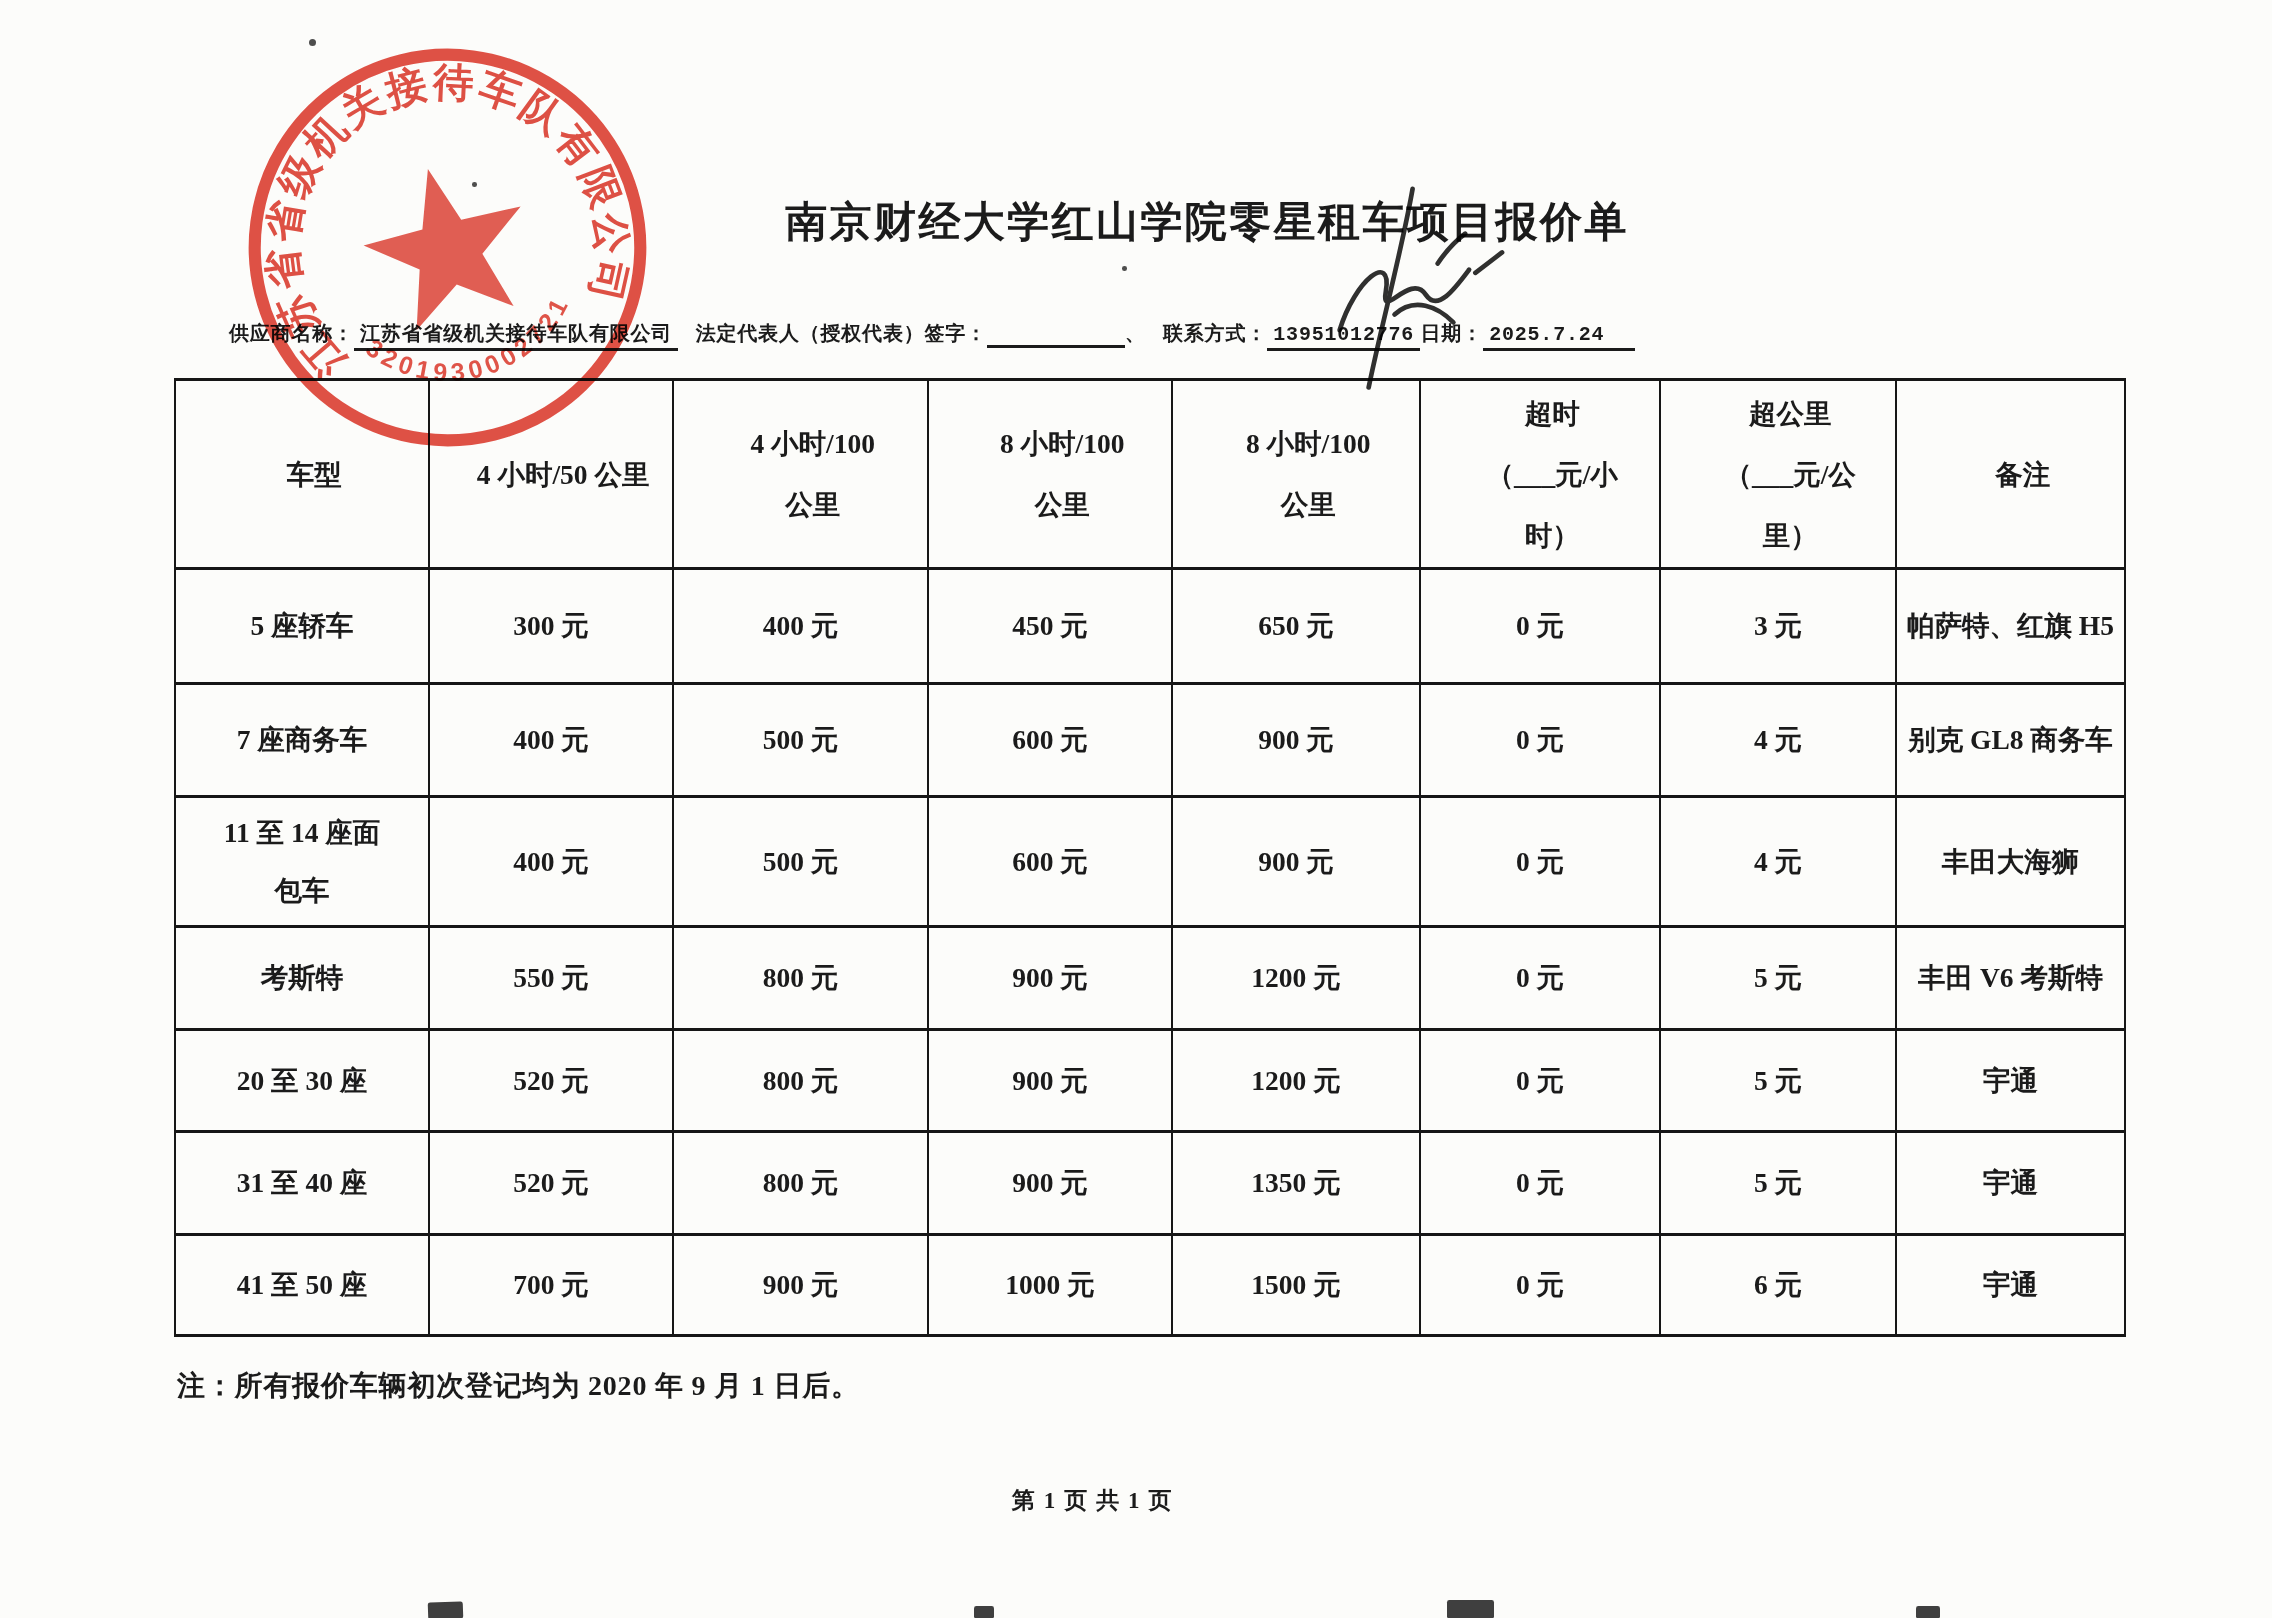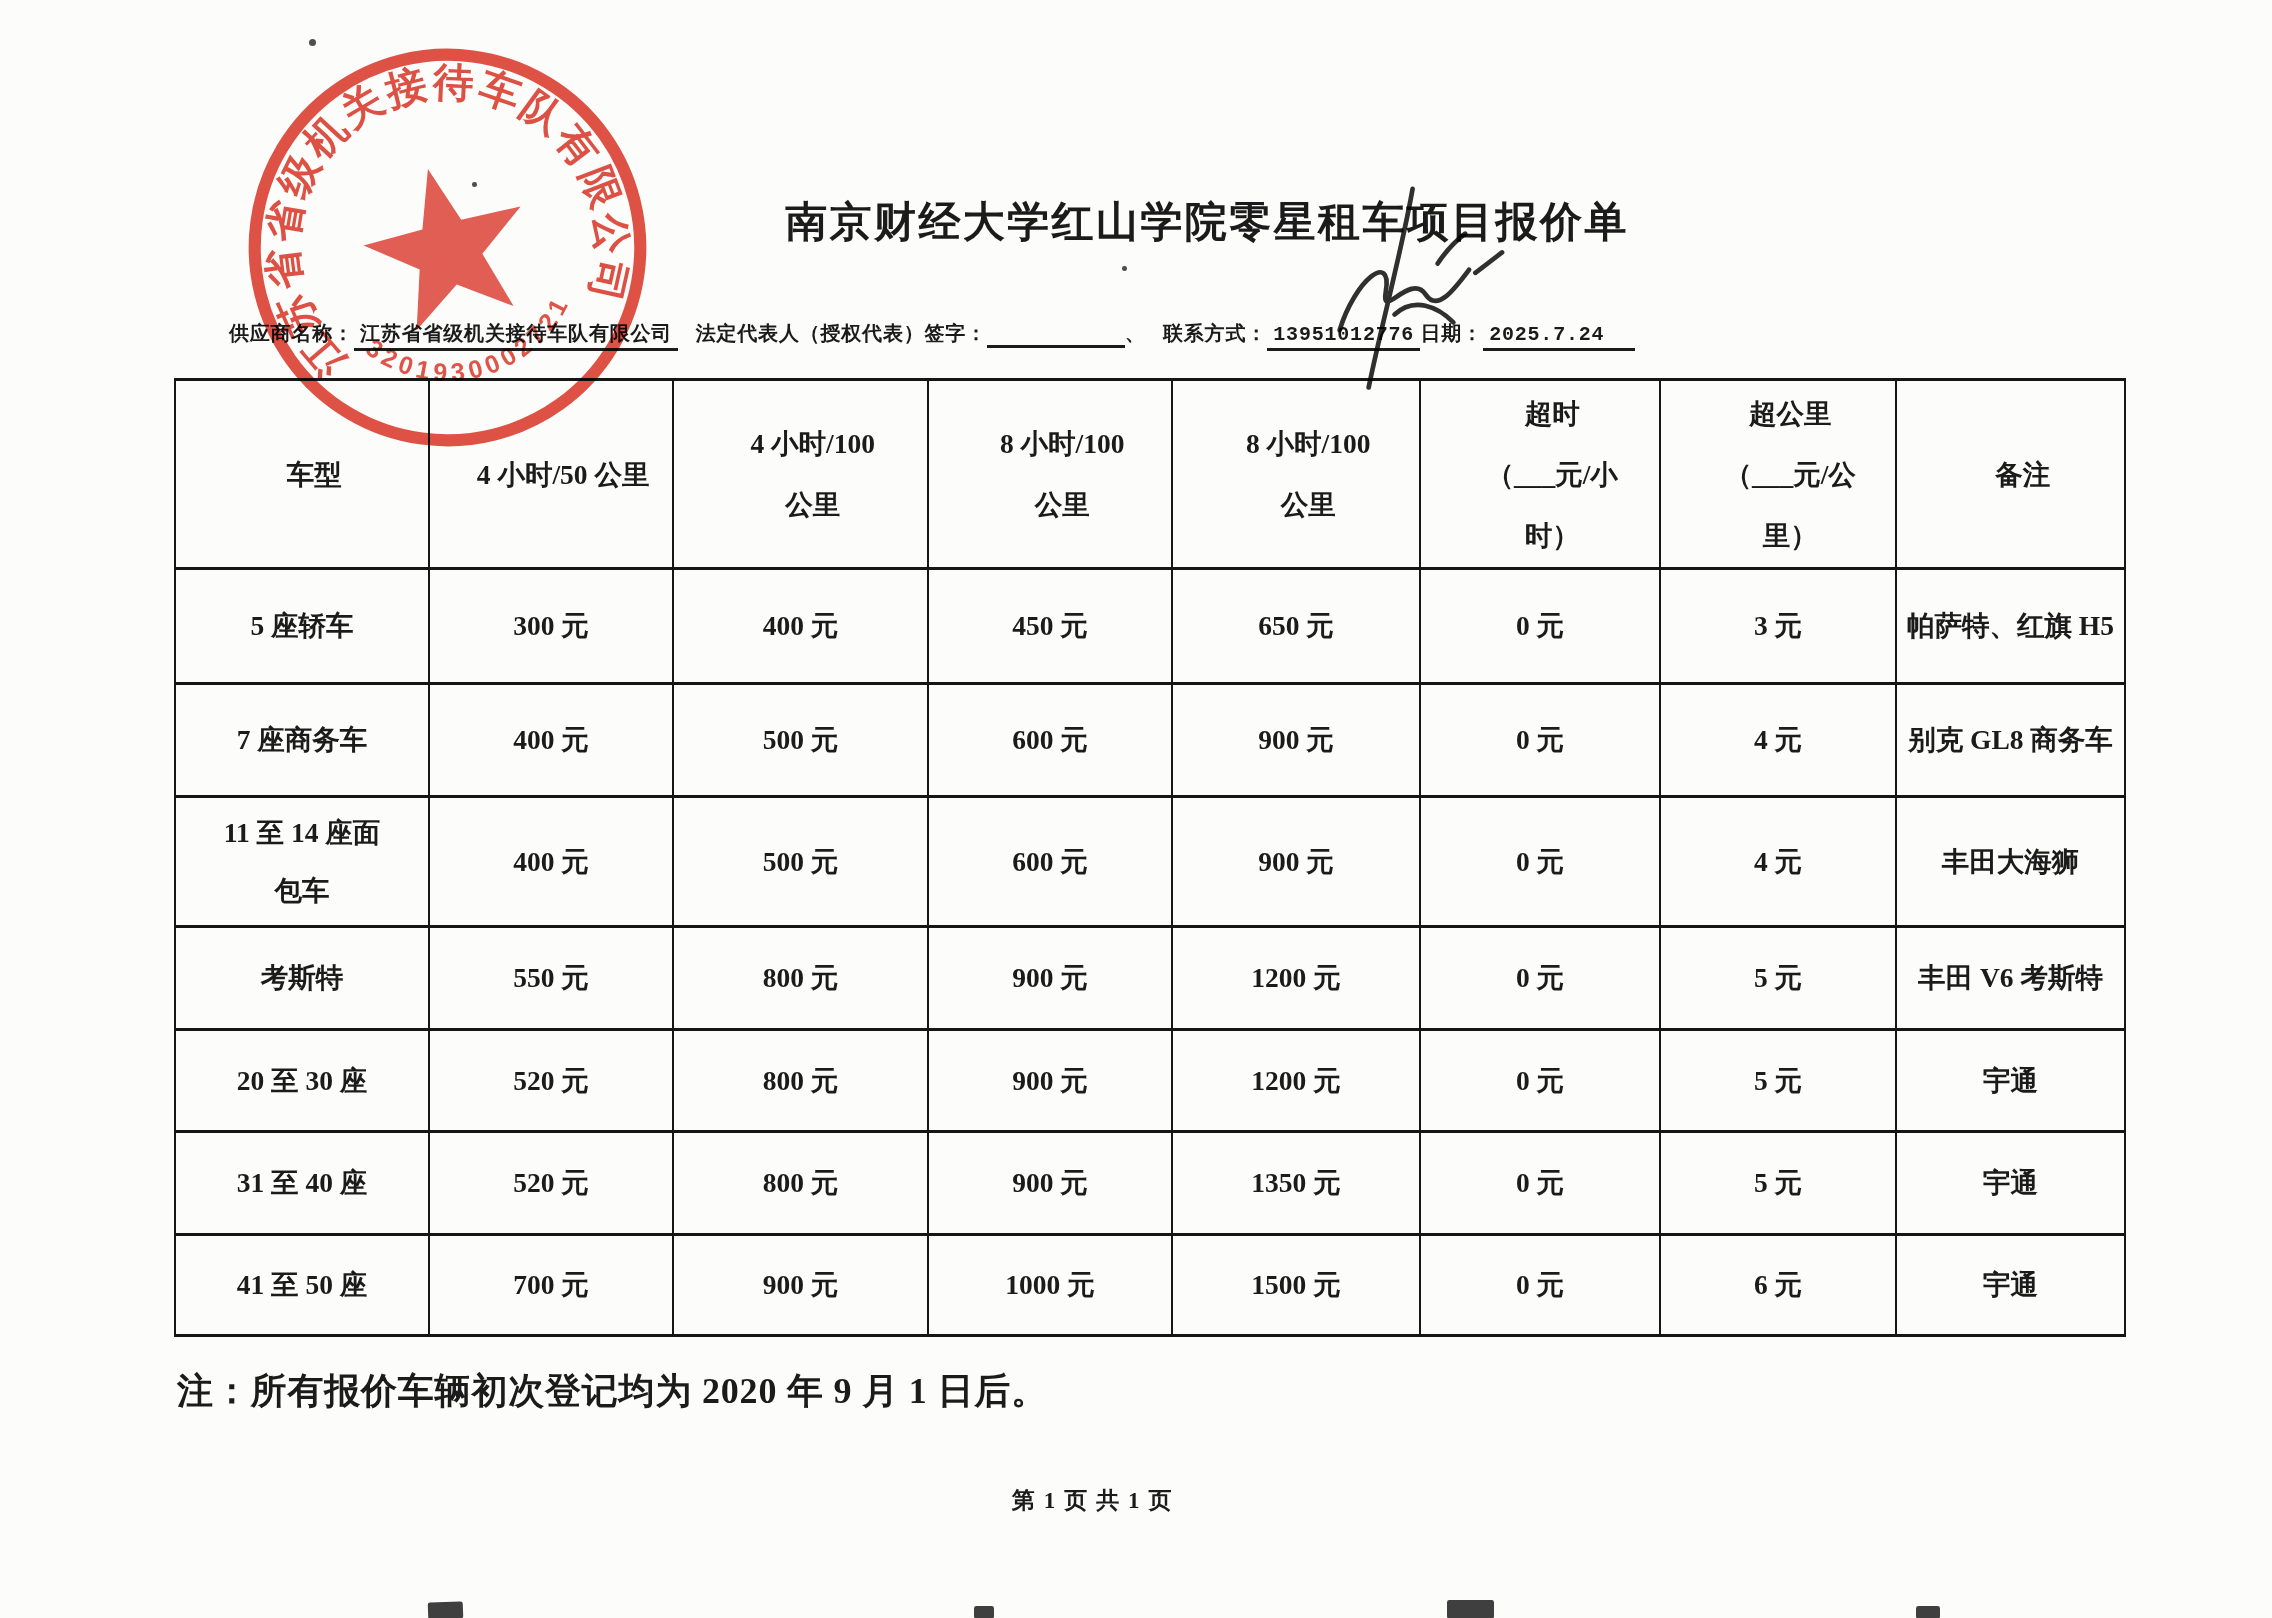--- a/index.html
+++ b/index.html
@@ -50,21 +50,21 @@
   tbody tr:nth-child(2){height:115px;}
   tbody tr:nth-child(3){height:113px;margin-left:31px;}
   tbody tr:nth-child(4){height:130px;}
   tbody tr:nth-child(5){height:103px;}
   tbody tr:nth-child(6){height:102px;}
   tbody tr:nth-child(7){height:103px;}
   tbody tr:nth-child(8){height:101px;}
 
   .note-line{
     position:absolute;left:177px;top:1367px;
-    font-size:36px;font-weight:700;letter-spacing:0.8px;
+    font-size:28px;font-weight:700;letter-spacing:0.8px;
   }
   .page-footer{
     position:absolute;left:0;top:1485px;width:2169px;
     text-align:center;font-size:23px;font-weight:600;letter-spacing:1.6px;padding-left:8px;
   }
   .seal{
     position:absolute;left:245px;top:45px;width:405px;height:405px;
     transform:rotate(-14deg);
     mix-blend-mode:multiply;opacity:.95;
   }

